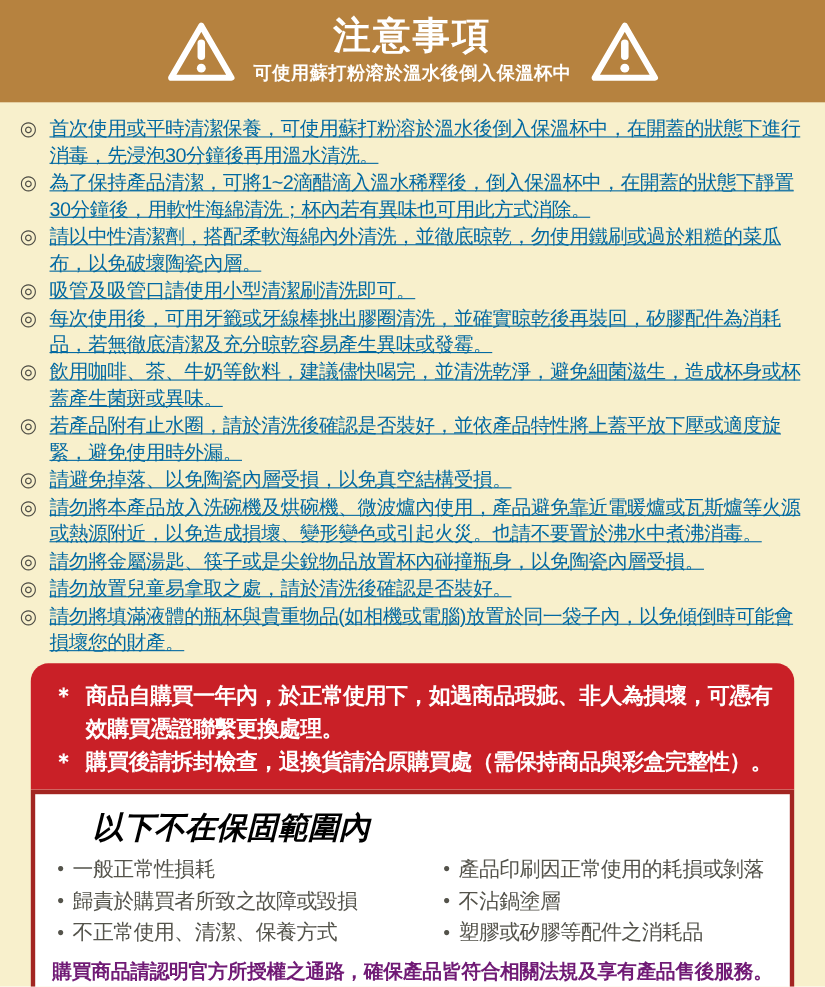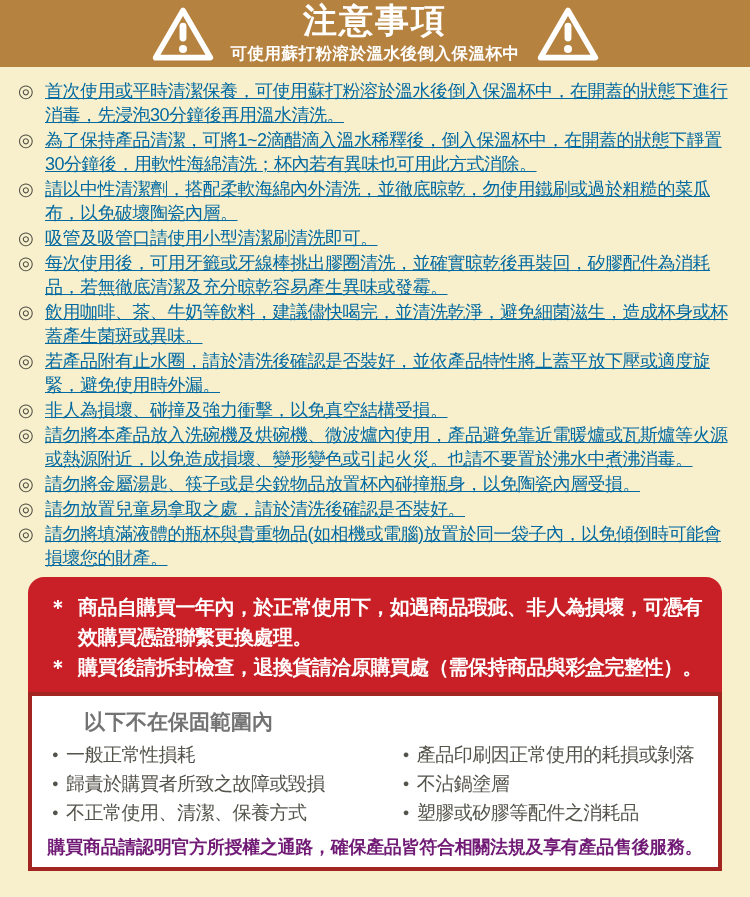--- a/index.html
+++ b/index.html
@@ -1,41 +1,41 @@
 <!DOCTYPE html>
 <html><head>
 <meta charset="utf-8">
 <style>
   html,body{margin:0;padding:0;background:#ffffff;}
   body{width:750px;font-family:"Liberation Sans",sans-serif;}
   .page{width:750px;height:897px;background:#f8f0cc;overflow:hidden;box-sizing:border-box;}
 
   
-  .hdr{height:67px;background:#b6823f;display:flex;align-items:center;justify-content:center;gap:16px;}
+  .hdr{height:93px;background:#b6823f;display:flex;align-items:center;justify-content:center;gap:16px;}
   .hdr-titles{display:flex;flex-direction:column;align-items:center;color:#ffffff;}
   .hdr-title{font-size:34px;font-weight:bold;line-height:1.1;letter-spacing:2px;margin:0;}
   .hdr-sub{font-size:16.5px;font-weight:bold;margin-top:3px;letter-spacing:0.5px;}
   .tri{width:64px;height:56px;flex:none;}
 
   
   .care{padding:12px 16px 0 18px;}
   .care-item{display:flex;margin-bottom:1px;}
   .care-bullet{width:27px;flex:none;font-size:18px;line-height:24px;color:#4f4e46;}
   .care-text{flex:1;font-size:18px;letter-spacing:-0.5px;line-height:24px;color:#0369a1;text-decoration:underline;}
 
   
   .warranty{margin:7px 28px 0;background:#c92027;border-radius:16px 16px 0 0;
             padding:15px 16px 10px 20px;color:#ffffff;font-weight:bold;}
   .warranty-item{display:flex;font-size:20px;letter-spacing:-0.5px;line-height:30px;}
   .warranty-bullet{width:30px;flex:none;}
   .warranty-text{flex:1;}
 
   
   .excl{margin:0 28px;background:#ffffff;border:4px solid #a32521;padding:6px 12px 8px;}
-  .excl-title{color:#737373;font-size:21px;font-weight:bold;margin:6px 0 6px 40px;}
+  .excl-title{color:#000000;font-size:28px;font-weight:bold;margin:6px 0 6px 40px;font-style:italic;}
   .excl-cols{display:flex;}
   .excl-col-left{width:53%;}
   .excl-col-right{width:47%;}
   .excl-item{display:flex;font-size:19px;color:#54534b;line-height:25px;margin-bottom:4px;letter-spacing:-0.5px;}
   .excl-dot{width:22px;flex:none;text-align:center;font-size:11px;line-height:25px;color:#54534b;}
   .excl-text{flex:1;}
   .excl-footer{color:#701a75;font-weight:bold;font-size:18px;text-align:center;margin-top:6px;line-height:24px;letter-spacing:-0.3px;}
 </style>
 </head>
 <body>
@@ -91,21 +91,21 @@
         <span class="care-text">飲用咖啡、茶、牛奶等飲料，建議儘快喝完，並清洗乾淨，避免細菌滋生，造成杯身或杯蓋產生菌斑或異味。</span>
       </div>
 
       <div class="care-item">
         <span class="care-bullet">◎</span>
         <span class="care-text">若產品附有止水圈，請於清洗後確認是否裝好，並依產品特性將上蓋平放下壓或適度旋緊，避免使用時外漏。</span>
       </div>
 
       <div class="care-item">
         <span class="care-bullet">◎</span>
-        <span class="care-text">非人為損壞、碰撞及強力衝擊，以免真空結構受損。</span>
+        <span class="care-text">請避免掉落、以免陶瓷內層受損，以免真空結構受損。</span>
       </div>
 
       <div class="care-item">
         <span class="care-bullet">◎</span>
         <span class="care-text">請勿將本產品放入洗碗機及烘碗機、微波爐內使用，產品避免靠近電暖爐或瓦斯爐等火源或熱源附近，以免造成損壞、變形變色或引起火災。也請不要置於沸水中煮沸消毒。</span>
       </div>
 
       <div class="care-item">
         <span class="care-bullet">◎</span>
         <span class="care-text">請勿將金屬湯匙、筷子或是尖銳物品放置杯內碰撞瓶身，以免陶瓷內層受損。</span>

